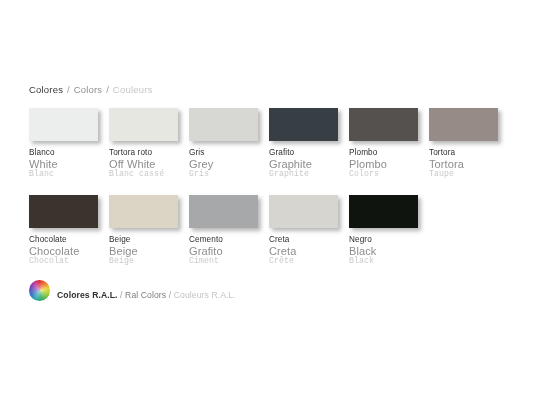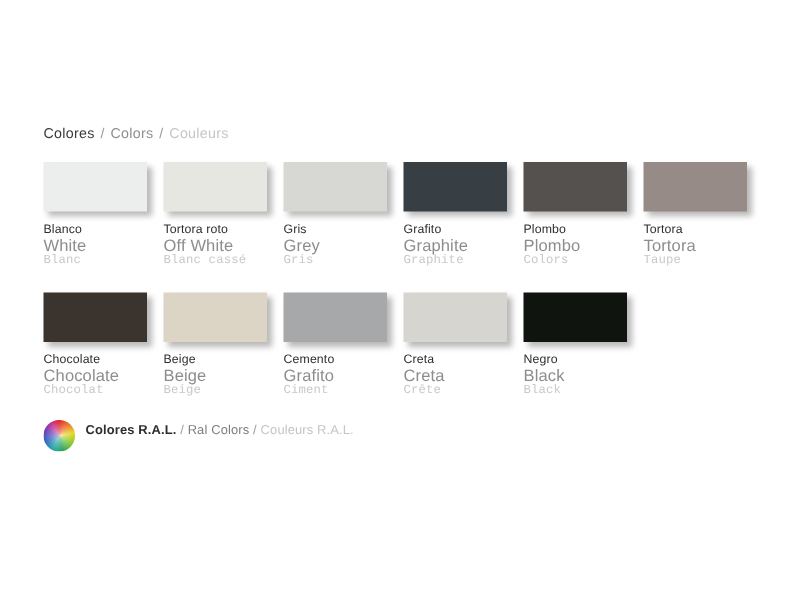--- a/index.html
+++ b/index.html
@@ -97,21 +97,21 @@
     white-space: nowrap;
     font-family: Liberation Mono, monospace;
   }
 
   
   #ral-note {
     position: absolute;
     left: 29px;
     top: 279px;
     display: flex;
-    align-items: flex-start;
+    align-items: flex-end;
     gap: 7px;
   }
 
   #ral-wheel {
     width: 21px;
     height: 21px;
     border-radius: 50%;
     flex: 0 0 auto;
     margin-top: 1px;
     background:

